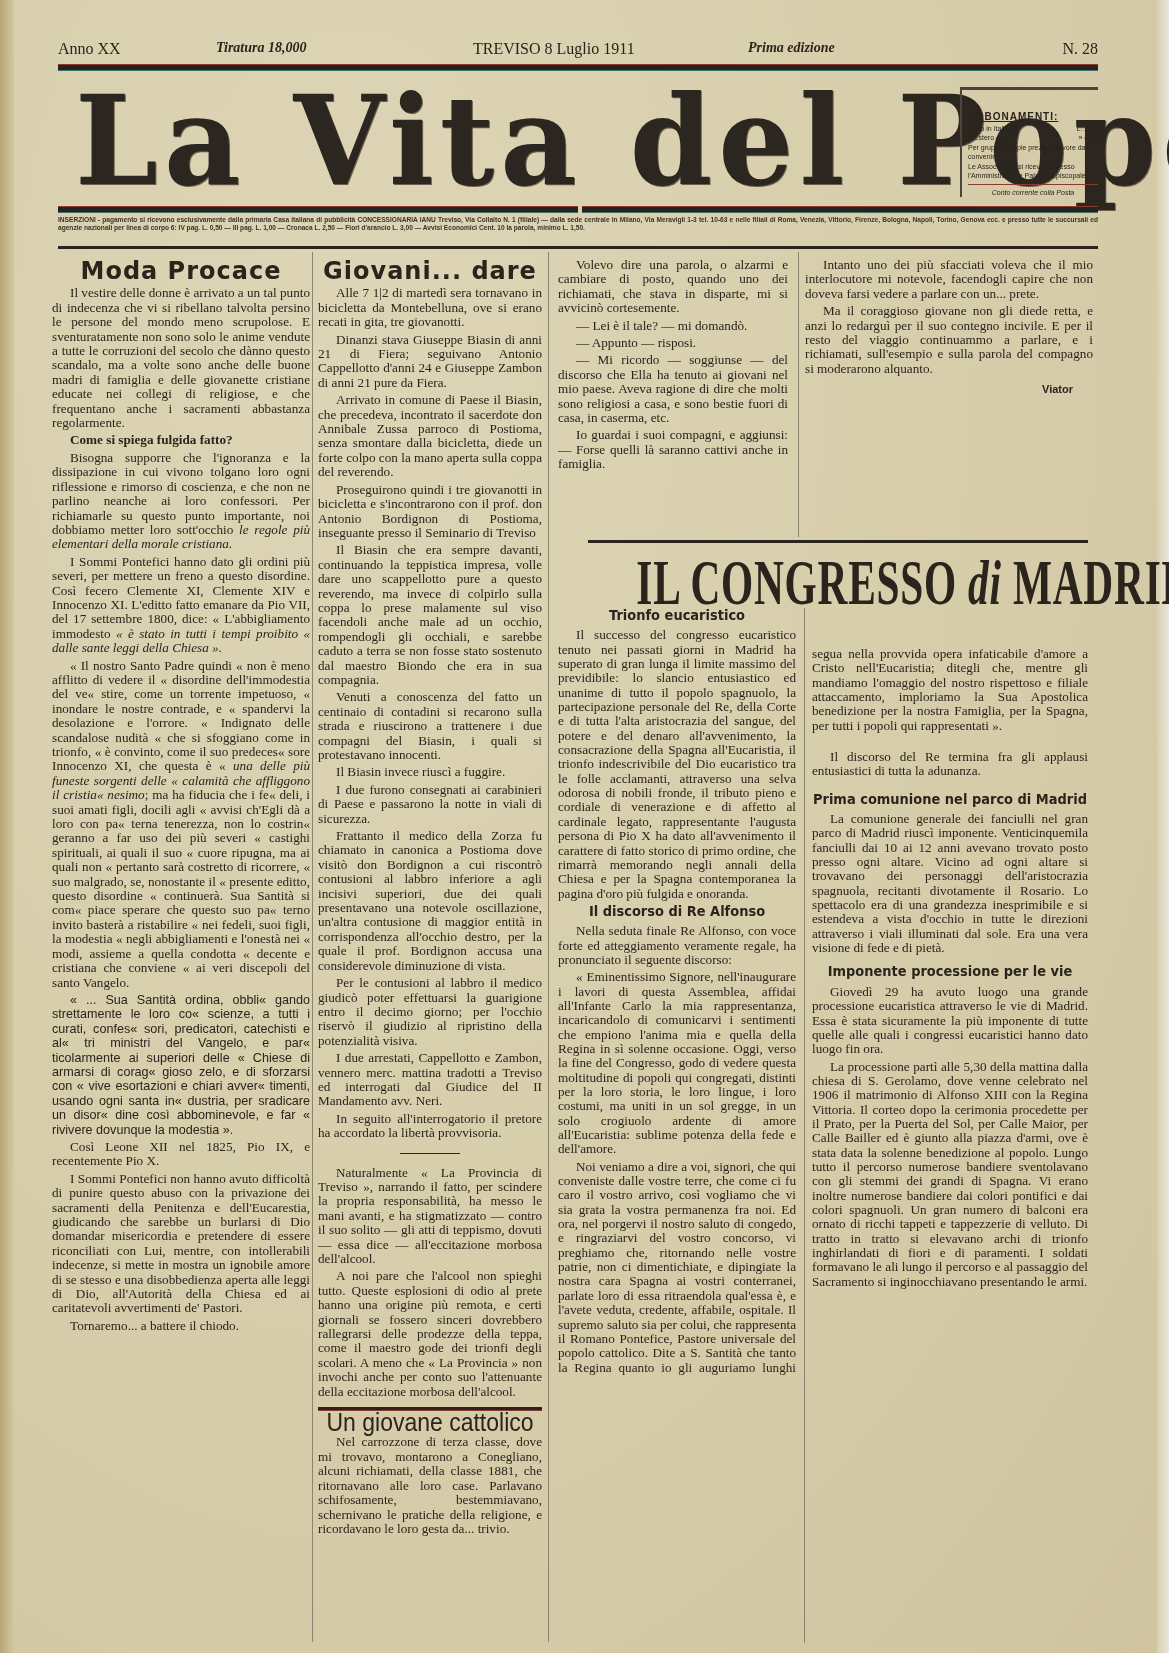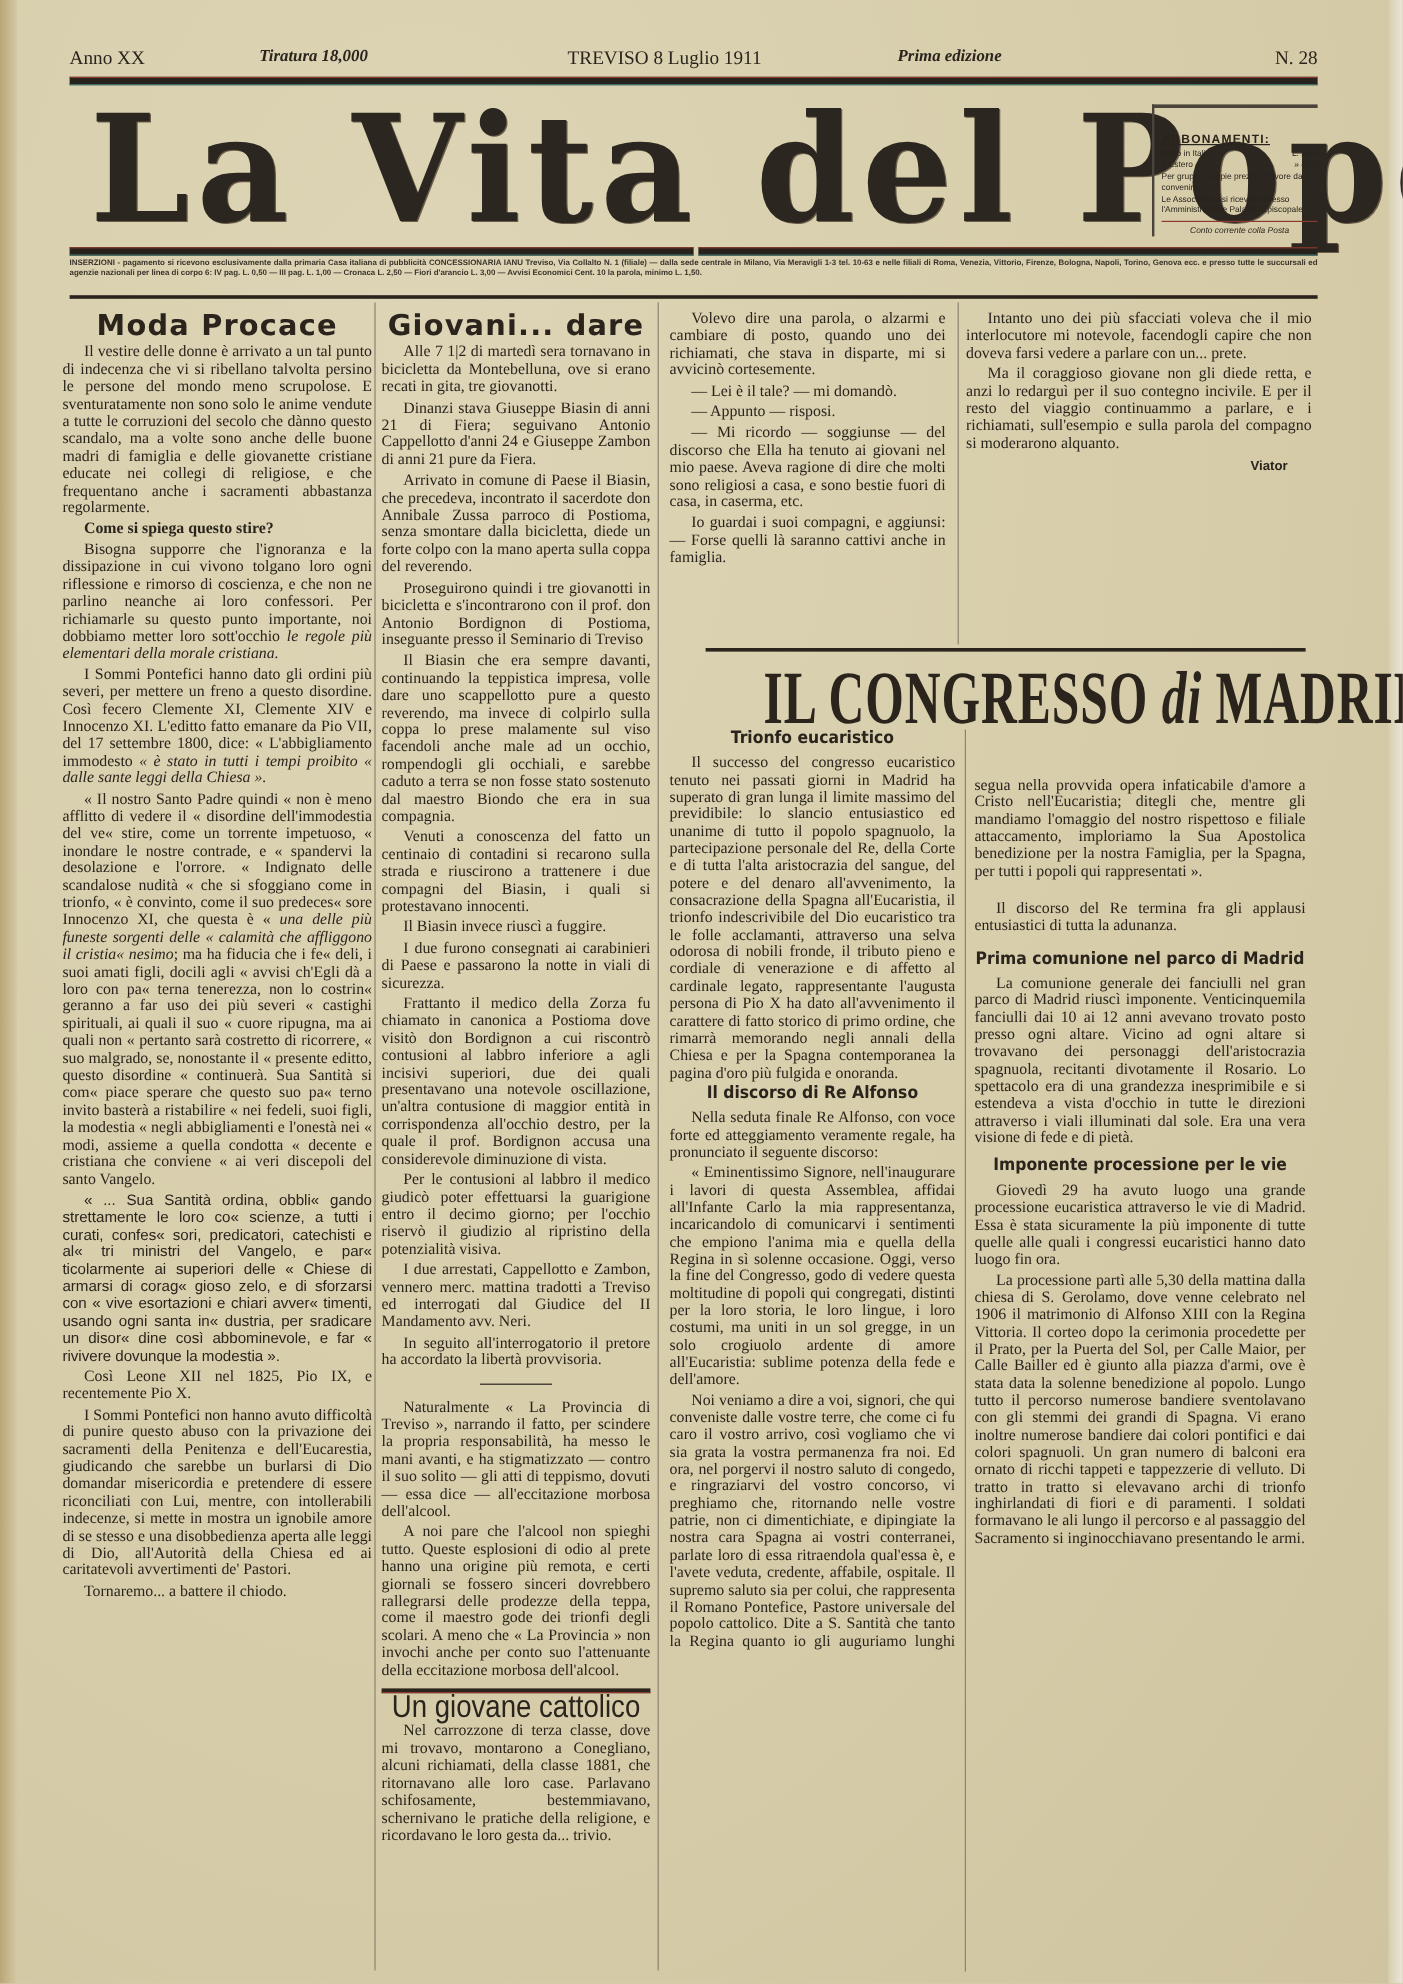--- a/index.html
+++ b/index.html
@@ -115,21 +115,21 @@
   <div class="colrule"></div>
 
   <div class="vsep" style="left:312px; top:252px; height:1390px;"></div>
   <div class="vsep" style="left:548px; top:252px; height:1390px;"></div>
   <div class="vsep" style="left:798px; top:252px; height:285px;"></div>
   <div class="vsep" style="left:804px; top:608px; height:1035px;"></div>
 
   <div class="col col1">
     <div class="h-art">Moda Procace</div>
     <p>Il vestire delle donne è arrivato a un tal punto di indecenza che vi si ribellano talvolta persino le persone del mondo meno scrupolose. E sventuratamente non sono solo le anime vendute a tutte le corruzioni del secolo che dànno questo scandalo, ma a volte sono anche delle buone madri di famiglia e delle giovanette cristiane educate nei collegi di religiose, e che frequentano anche i sacramenti abbastanza regolarmente.</p>
-    <p style="font-weight:bold">Come si spiega questo stire?</p>
+    <p style="font-weight:bold">Come si spiega fulgida fatto?</p>
     <p><span>Bisogna supporre che l'ignoranza e la dissipazione in cui vivono tolgano loro ogni riflessione e rimorso di coscienza, e che non ne parlino neanche ai loro confessori. Per richiamarle su questo punto importante, noi dobbiamo metter loro sott'occhio</span> <span class="it">le regole più elementari della morale cristiana.</span></p>
     <p><span>I Sommi Pontefici hanno dato gli ordini più severi, per mettere un freno a questo disordine. Così fecero Clemente XI, Clemente XIV e Innocenzo XI. L'editto fatto emanare da Pio VII, del 17 settembre 1800, dice: « L'abbigliamento immodesto</span> <span class="it">« è stato in tutti i tempi proibito « dalle sante leggi della Chiesa ».</span></p>
     <p><span>« Il nostro Santo Padre quindi « non è meno afflitto di vedere il « disordine dell'immodestia del ve« stire, come un torrente impetuoso, « inondare le nostre contrade, e « spandervi la desolazione e l'orrore. « Indignato delle scandalose nudità « che si sfoggiano come in trionfo, « è convinto, come il suo predeces« sore Innocenzo XI, che questa è « </span><span class="it">una delle più funeste sorgenti delle « calamità che affliggono il cristia« nesimo</span><span>; ma ha fiducia che i fe« deli, i suoi amati figli, docili agli « avvisi ch'Egli dà a loro con pa« terna tenerezza, non lo costrin« geranno a far uso dei più severi « castighi spirituali, ai quali il suo « cuore ripugna, ma ai quali non « pertanto sarà costretto di ricorrere, « suo malgrado, se, nonostante il « presente editto, questo disordine « continuerà. Sua Santità si com« piace sperare che questo suo pa« terno invito basterà a ristabilire « nei fedeli, suoi figli, la modestia « negli abbigliamenti e l'onestà nei « modi, assieme a quella condotta « decente e cristiana che conviene « ai veri discepoli del santo Vangelo.</span></p>
     <p style="font-family:'Liberation Sans',sans-serif;font-size:12.6px">« ... Sua Santità ordina, obbli« gando strettamente le loro co« scienze, a tutti i curati, confes« sori, predicatori, catechisti e al« tri ministri del Vangelo, e par« ticolarmente ai superiori delle « Chiese di armarsi di corag« gioso zelo, e di sforzarsi con « vive esortazioni e chiari avver« timenti, usando ogni santa in« dustria, per sradicare un disor« dine così abbominevole, e far « rivivere dovunque la modestia ».</p>
     <p>Così Leone XII nel 1825, Pio IX, e recentemente Pio X.</p>
     <p>I Sommi Pontefici non hanno avuto difficoltà di punire questo abuso con la privazione dei sacramenti della Penitenza e dell'Eucarestia, giudicando che sarebbe un burlarsi di Dio domandar misericordia e pretendere di essere riconciliati con Lui, mentre, con intollerabili indecenze, si mette in mostra un ignobile amore di se stesso e una disobbedienza aperta alle leggi di Dio, all'Autorità della Chiesa ed ai caritatevoli avvertimenti de' Pastori.</p>
     <p>Tornaremo... a battere il chiodo.</p>
   </div>
 
   <div class="col col2">

